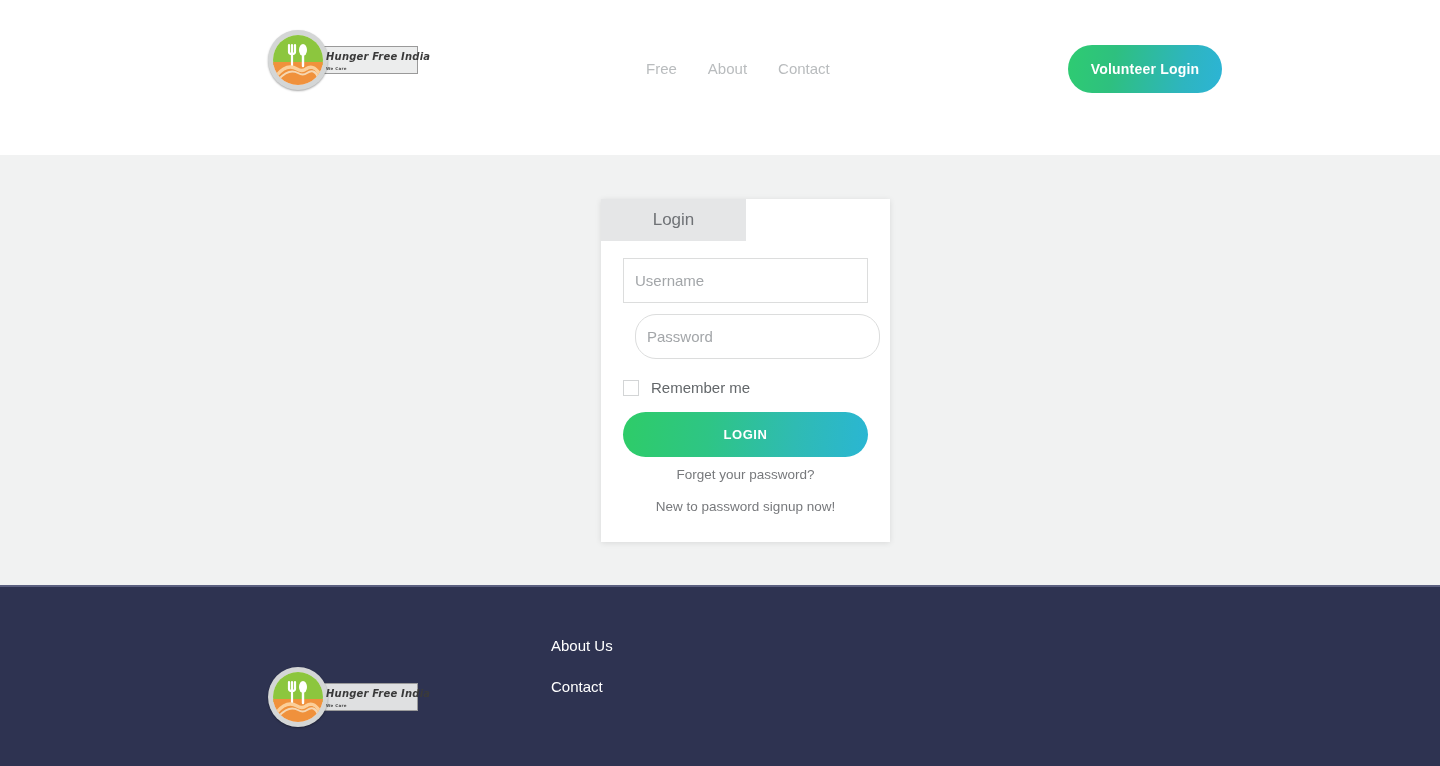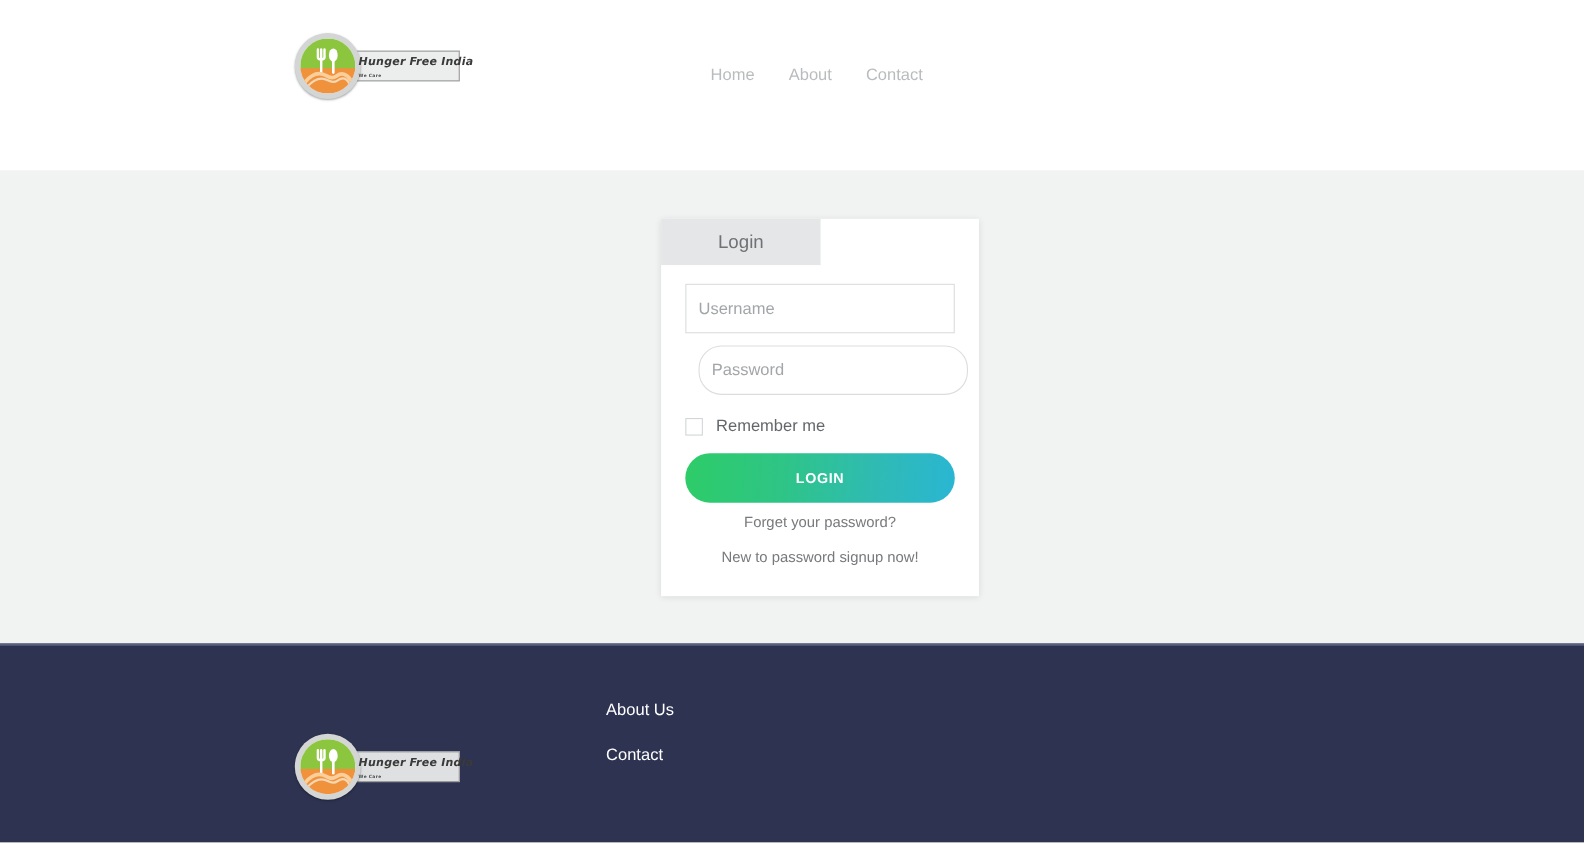--- a/index.html
+++ b/index.html
@@ -320,25 +320,26 @@
               <path d="M6 44 Q16 33 25 38 Q30 41 34 38 Q41 33 45 42" stroke="#f6e3c8" stroke-width="2" fill="none" stroke-linecap="round" opacity=".85"></path>
             </svg>
           </div>
         </div>
         <div class="logo-banner-text">Hunger Free India</div>
         <div class="logo-banner-sub">We Care</div>
       </div>
     </div>
 
     <nav class="nav">
-      <a href="#">Home</a>
+      <a href="#">Free</a>
       <a href="#">About</a>
       <a href="#">Contact</a>
     </nav>
 
+    <button class="btn-volunteer">Volunteer Login</button>
   </div>
 
   <div class="main">
 
     <div class="login-card">
 
       <div class="card-tabs">
         <div class="tab">Login</div>
       </div>
 

